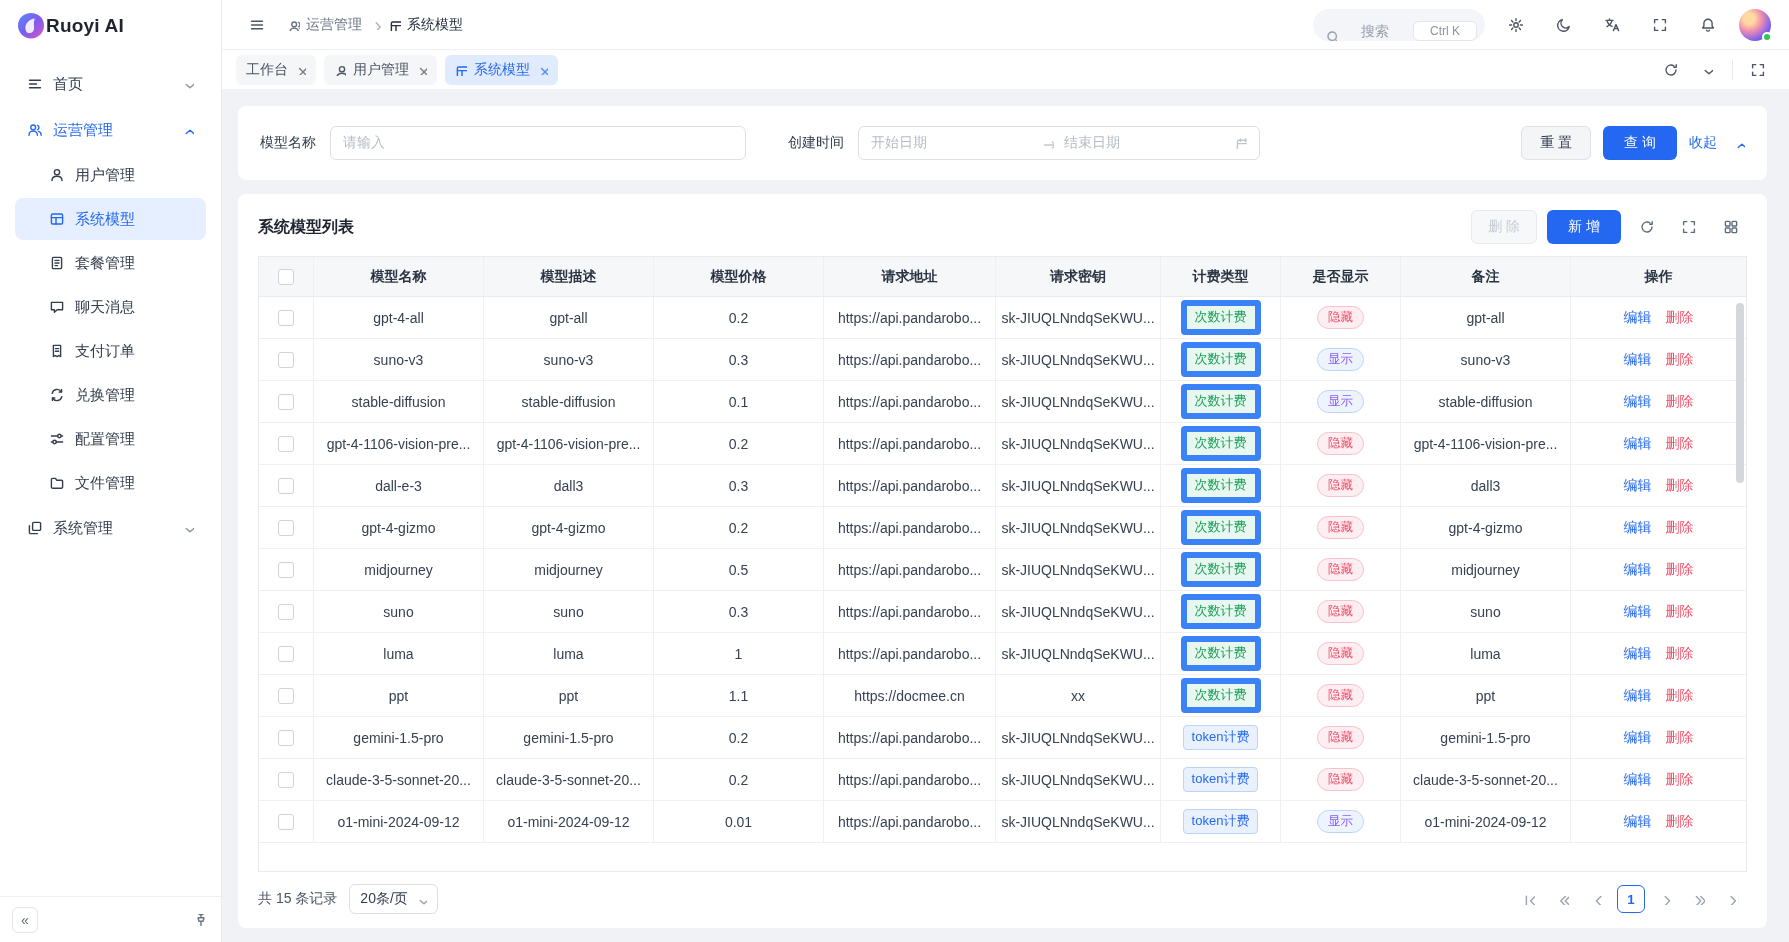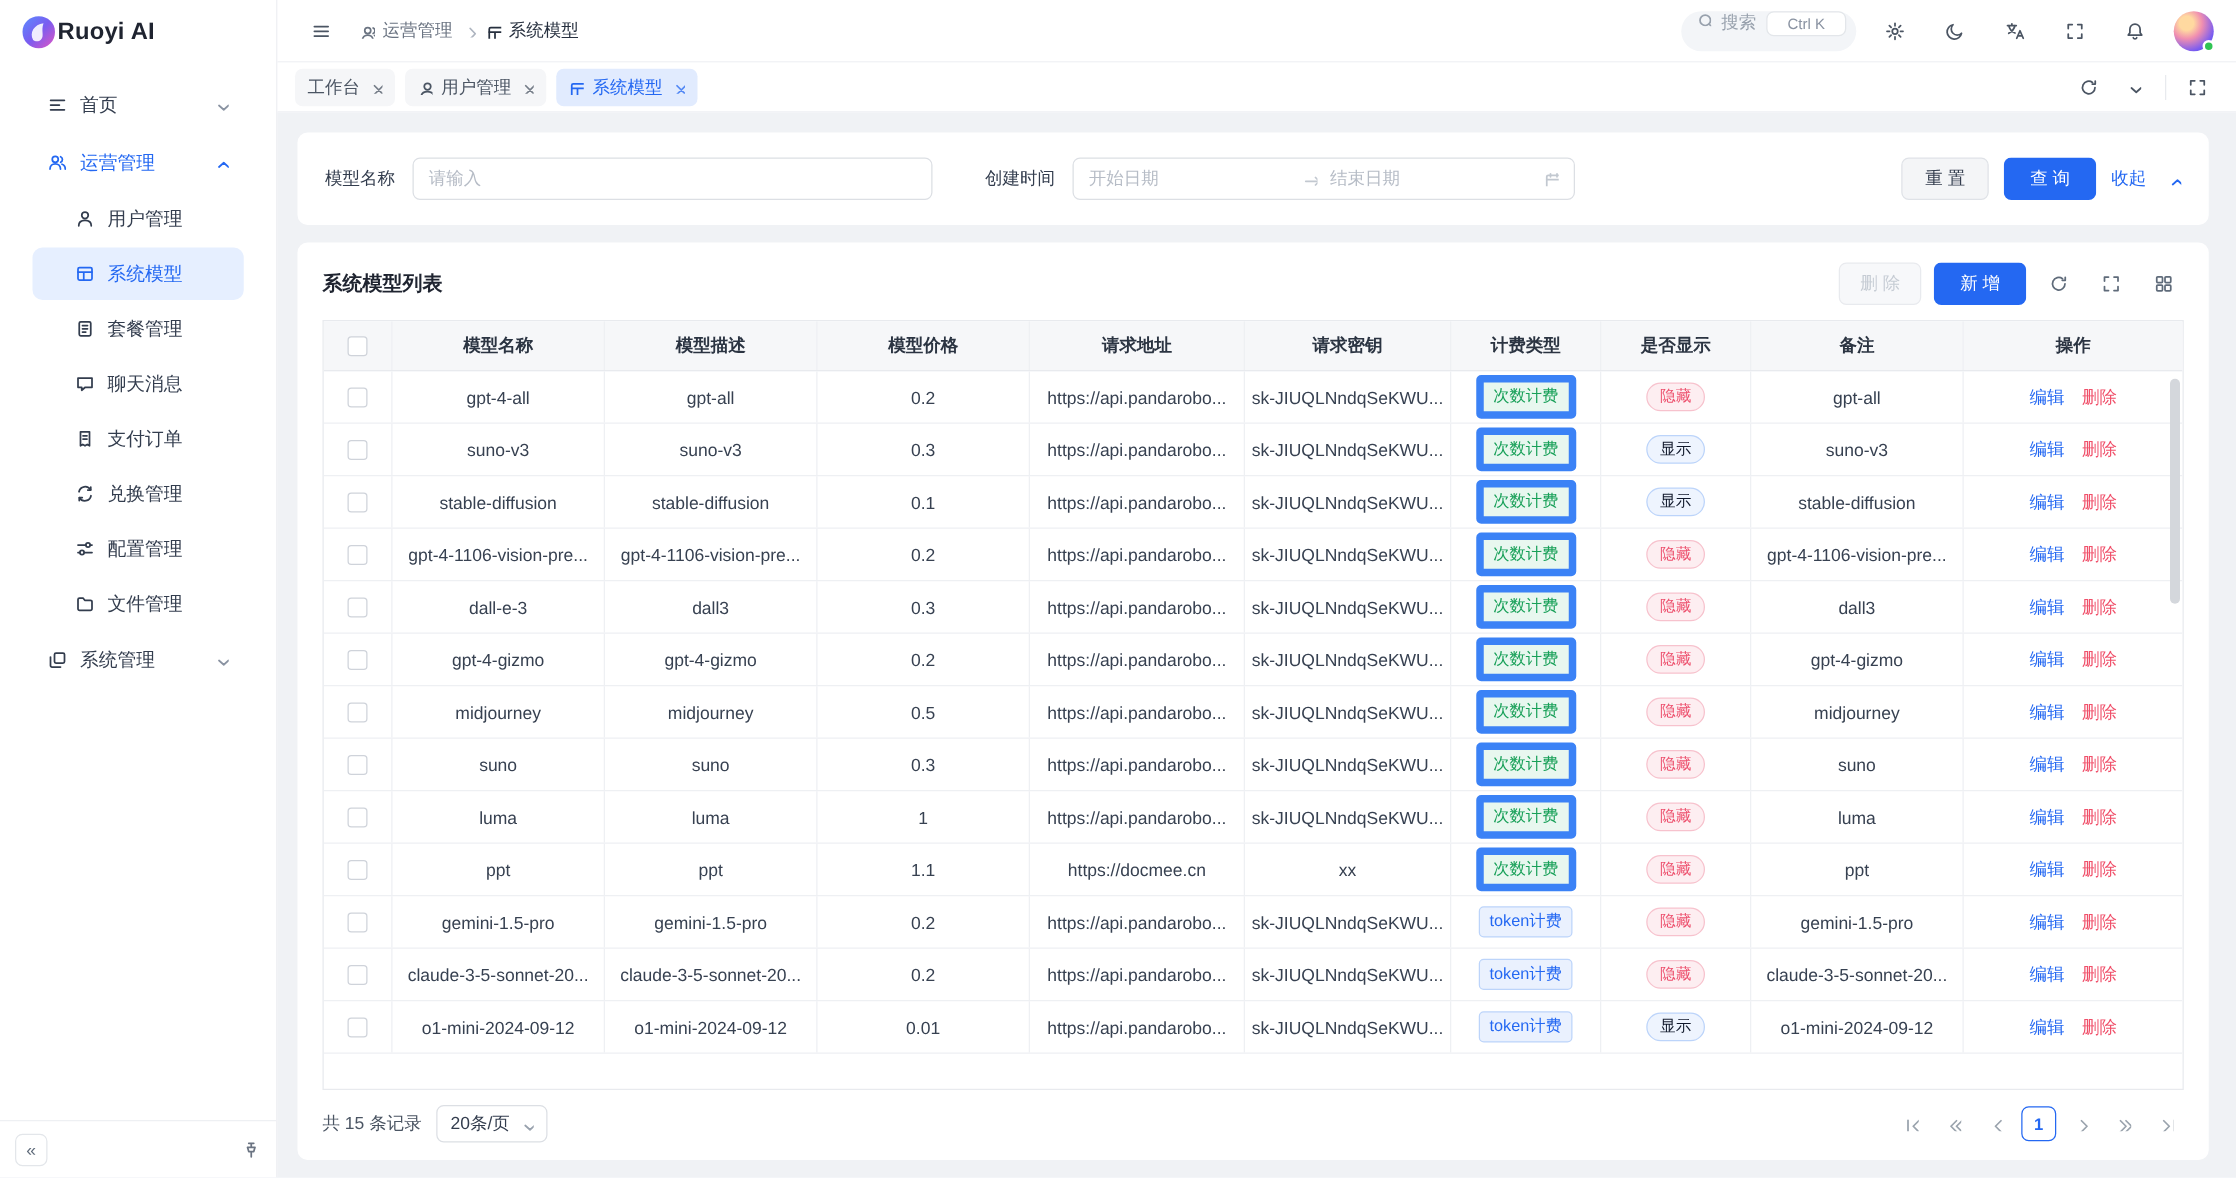--- a/index.html
+++ b/index.html
@@ -6,42 +6,42 @@
   html,body{width:1789px;height:942px;overflow:hidden;font-family:"Liberation Sans","DejaVu Sans",sans-serif;background:#f0f2f5;color:#27303f;font-size:14px}
   .app{display:flex;width:100%;height:100%}
   svg.ic{width:16px;height:16px;fill:none;stroke:currentColor;stroke-width:1.4;stroke-linecap:round;stroke-linejoin:round;flex:none}
   svg.ic.sm{width:12px;height:12px}
   svg.ic.xs{width:11px;height:11px}
 
   
   .sidebar{width:222px;background:#fff;border-right:1px solid #ebedf1;display:flex;flex-direction:column;flex:none}
   .logo{height:52px;display:flex;align-items:center;padding:0 16px;flex:none}
   .logo-text{font-size:19px;font-weight:bold;color:#1f2430;letter-spacing:.2px}
-  .menu{flex:1;padding:8px 26px;overflow:hidden}
+  .menu{flex:1;padding:8px 15px;overflow:hidden}
   .menu-item{height:44px;display:flex;align-items:center;gap:10px;padding:0 12px;margin:2px 0;border-radius:8px;font-size:15px;color:#333d4e;cursor:pointer}
   .menu-item .chev{margin-left:auto;color:#8a93a2}
   .menu-item.open-parent{color:#2468f2}
   .menu-item.open-parent .chev{color:#2468f2}
   .sub-item{height:42px;display:flex;align-items:center;gap:10px;padding:0 12px 0 34px;margin:2px 0;border-radius:8px;font-size:15px;color:#333d4e;cursor:pointer}
   .sub-item.active{background:#e6efff;color:#2468f2;font-weight:500}
   .sidebar-footer{height:46px;border-top:1px solid #eef0f3;display:flex;align-items:center;justify-content:space-between;padding:0 12px;flex:none;color:#6b7482}
   .collapse-btn{width:26px;height:26px;border:1px solid #e3e6ea;border-radius:6px;background:#fff;color:#5f6b7a;font-size:14px;line-height:1;cursor:pointer;display:flex;align-items:center;justify-content:center}
 
   
   .main{flex:1;display:flex;flex-direction:column;min-width:0}
 
   
   .topbar{height:50px;background:#fff;border-bottom:1px solid #eef0f3;display:flex;align-items:center;padding:0 18px;gap:14px;flex:none}
   .icon-btn{width:34px;height:34px;border:none;background:transparent;border-radius:8px;display:flex;align-items:center;justify-content:center;color:#4b5563;cursor:pointer;flex:none}
   .breadcrumb{display:flex;align-items:center;gap:8px;color:#6b7482;font-size:14px}
   .crumb{display:flex;align-items:center;gap:6px}
   .crumb.last{color:#27303f}
   .bc-sep{color:#aeb5c0}
   .topbar-spacer{flex:1}
-  .search-pill{height:32px;background:#f3f5f8;border-radius:999px;display:flex;align-items:flex-start;gap:8px;padding:0 8px 0 12px;color:#98a1ad;cursor:pointer;flex:none}
+  .search-pill{height:32px;background:#f3f5f8;border-radius:999px;display:flex;align-items:flex-end;gap:24px;padding:0 8px 0 12px;color:#98a1ad;cursor:pointer;flex:none}
   .search-pill .kbd{background:#fff;border:1px solid #e3e6ea;border-radius:6px;font-size:12px;padding:2px 16px;color:#8a93a2}
   .avatar-wrap{position:relative;width:32px;height:32px;flex:none;cursor:pointer}
   .avatar{width:32px;height:32px;border-radius:50%;background:radial-gradient(circle at 32% 30%,#ffd9a0 0 18%,#f08fb0 40%,#7b5cf0 72%,#2b4bd8 100%)}
   .status-dot{position:absolute;right:-1px;bottom:-1px;width:10px;height:10px;border-radius:50%;background:#30c453;border:2px solid #fff}
 
   
   .tabbar{height:40px;background:#fff;border-bottom:1px solid #eef0f3;display:flex;align-items:center;padding:0 14px;gap:8px;flex:none}
   .tab{height:30px;display:flex;align-items:center;gap:7px;padding:0 10px;border-radius:6px;background:#f5f6f8;color:#4b5563;font-size:14px;cursor:pointer}
   .tab.active{background:#e1ebfe;color:#2468f2}
   .tab .tab-close{display:flex;align-items:center;color:inherit;opacity:.75}
@@ -91,21 +91,21 @@
   .c-bill{width:120px;flex:none}
   .c-vis{width:120px;flex:none}
   .c-remark{width:170px;flex:none}
   .c-ops{flex:1;gap:14px}
   .checkbox{width:16px;height:16px;border:1px solid #cfd3da;border-radius:3px;background:#fff;cursor:pointer;flex:none}
   .tag{font-size:13px;padding:2px 8px;border-radius:4px;line-height:1.4}
   .tag-count{color:#18a058;background:#e8f7ef;border:6px solid #3b82f6}
   .tag-token{color:#2468f2;background:#eaf1fe;border:1px solid #bcd4fa}
   .pill{font-size:12.5px;padding:2px 10px;border-radius:999px;line-height:1.4}
   .pill-hidden{color:#ed4f6c;background:#fdeef1;border:1px solid #f7c2cd}
-  .pill-shown{color:#0f172a;background:#eef4fe;border:1px solid #bcd4fa}
+  .pill-shown{color:#8b5cf6;background:#eef4fe;border:1px solid #bcd4fa}
   .op{font-weight:500;cursor:pointer;text-decoration:none}
   .op.edit{color:#2468f2}
   .op.del{color:#f0506a}
   .vscroll-thumb{position:absolute;right:2px;top:46px;width:8px;height:180px;border-radius:4px;background:#d4d7dc}
 
   
   .card-footer{flex:none;height:46px;display:flex;align-items:center;gap:12px;padding-top:8px}
   .total-text{color:#4b5563}
   .page-size{height:30px;border:1px solid #dcdfe4;border-radius:6px;display:flex;align-items:center;gap:8px;padding:0 10px;color:#333d4e;cursor:pointer}
   .page-size .chev{color:#98a1ad}

